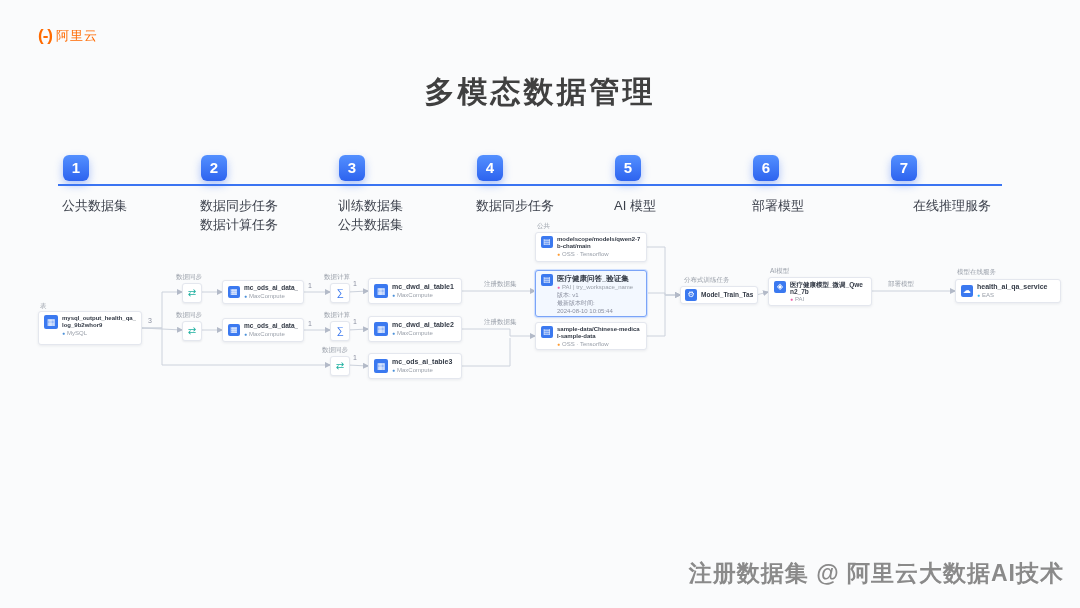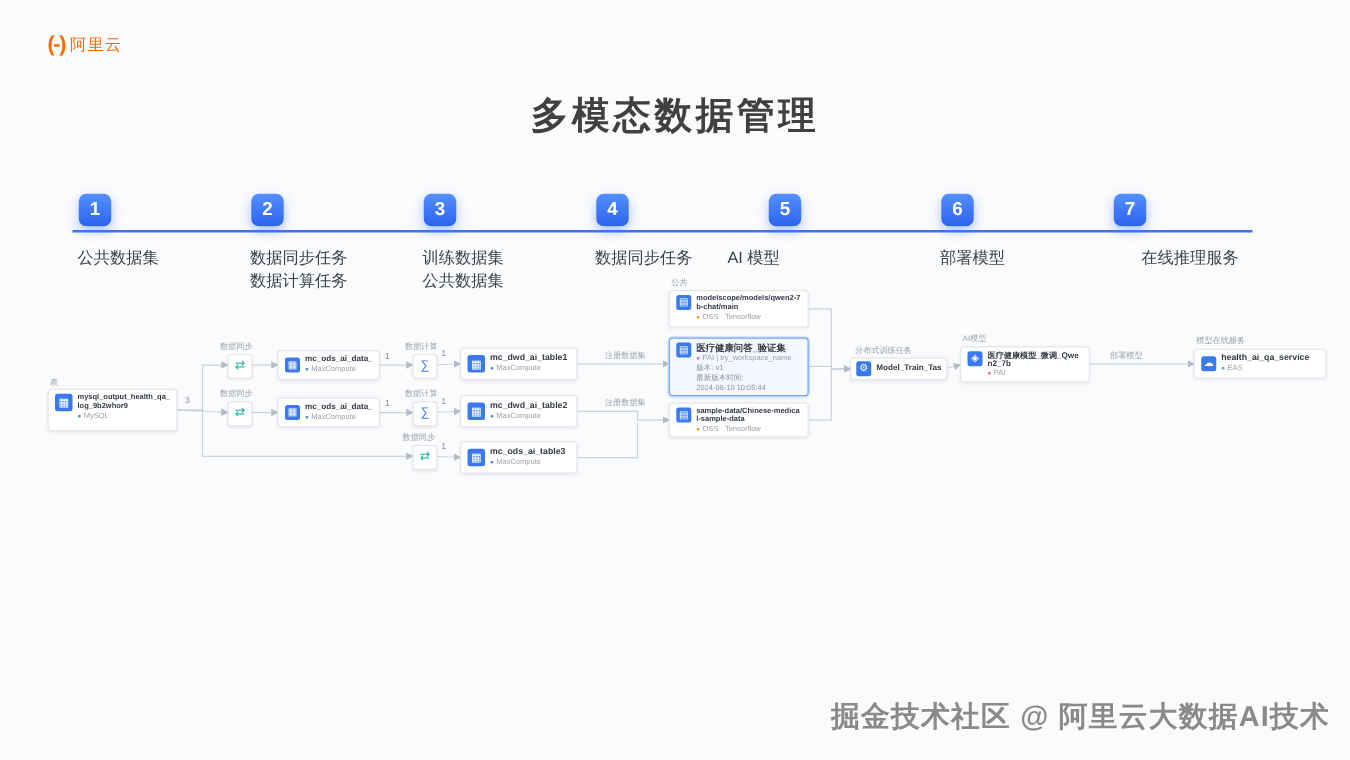--- a/index.html
+++ b/index.html
@@ -111,21 +111,21 @@
     <div>数据计算任务</div>
   </div>
   <div class="steplabel" style="left:338px">
     <div>训练数据集</div>
     <div>公共数据集</div>
   </div>
   <div class="steplabel" style="left:476px">
     <div>数据同步任务</div>
     <div></div>
   </div>
-  <div class="steplabel" style="left:582px">
+  <div class="steplabel" style="left:614px">
     <div>AI 模型</div>
     <div></div>
   </div>
   <div class="steplabel" style="left:752px">
     <div>部署模型</div>
     <div></div>
   </div>
   <div class="steplabel" style="left:913px">
     <div>在线推理服务</div>
     <div></div>
@@ -290,15 +290,15 @@
     <span class="nicon sm">☁</span>
     <span class="txt">
       <span class="t1">health_ai_qa_service</span>
       <span class="t2">
           <span class="dot dot-eas">●</span>
           <span>EAS</span>
         </span>
     </span>
   </div>
 
-  <div class="watermark">掘金技术社区 @ 阿里云大数据AI技术</div>
+  <div class="watermark">注册数据集 @ 阿里云大数据AI技术</div>
 
 </div>
 
 </body></html>

